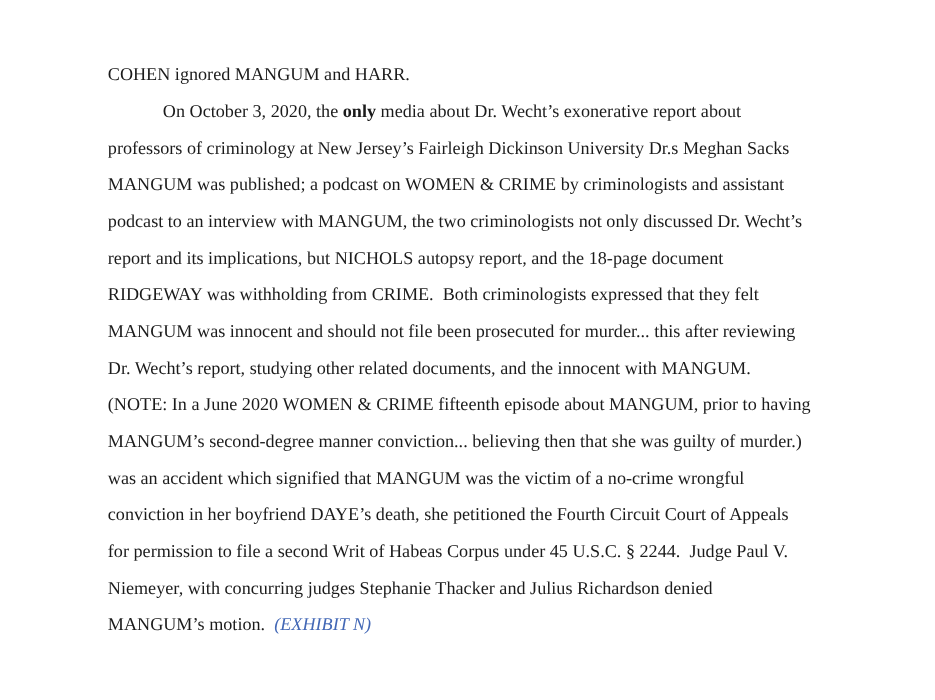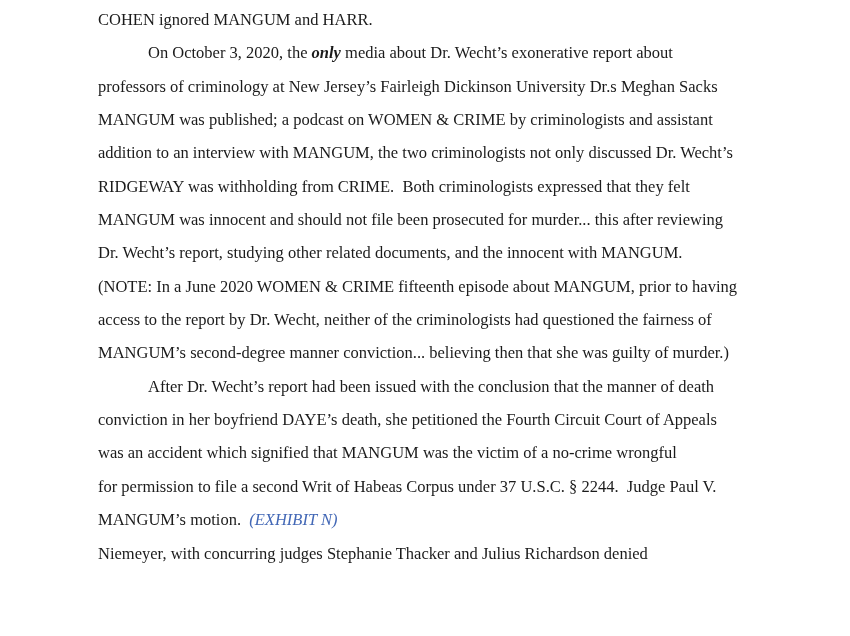--- a/index.html
+++ b/index.html
@@ -15,37 +15,36 @@
     position: absolute;
     left: 98px;
     top: 3px;
     width: 700px;
     color: #1b1b1b;
     font-size: 16.5px;
     line-height: 33.35px;
   }
   .line { white-space: pre; height: 33.35px; }
   .line.indent { padding-left: 50px; }
-  .seg-bold-italic { font-weight: 700; font-style: italic; }
+  .seg-bold-italic { font-weight: 700; }
   .seg-link-italic { font-style: italic; cursor: pointer; }
 </style>
 </head>
 <body>
 
-<div class="doc" id="doc-root" style="color: rgb(27, 27, 27);">
+<div class="doc" id="doc-root" style="color: rgb(27, 27, 27); margin-top: 48px;">
     <div class="line"><span>COHEN ignored MANGUM and HARR.</span></div>
     <div class="line indent"><span>On October 3, 2020, the </span><span class="seg-bold-italic">only</span><span> media about Dr. Wecht’s exonerative report about</span></div>
     <div class="line"><span>professors of criminology at New Jersey’s Fairleigh Dickinson University Dr.s Meghan Sacks</span></div>
     <div class="line"><span>MANGUM was published; a podcast on WOMEN &amp; CRIME by criminologists and assistant</span></div>
-    <div class="line"><span>addition to an interview with MANGUM, the two criminologists not only discussed Dr. Wecht’s</span></div>
+    <div class="line"><span>podcast to an interview with MANGUM, the two criminologists not only discussed Dr. Wecht’s</span></div>
+    <div class="line"><span>report and its implications, but NICHOLS autopsy report, and the 18-page document</span></div>
     <div class="line"><span>RIDGEWAY was withholding from CRIME.  Both criminologists expressed that they felt</span></div>
     <div class="line"><span>MANGUM was innocent and should not file been prosecuted for murder... this after reviewing</span></div>
     <div class="line"><span>Dr. Wecht’s report, studying other related documents, and the innocent with MANGUM.</span></div>
     <div class="line"><span>(NOTE: In a June 2020 WOMEN &amp; CRIME fifteenth episode about MANGUM, prior to having</span></div>
-    <div class="line"><span>access to the report by Dr. Wecht, neither of the criminologists had questioned the fairness of</span></div>
     <div class="line"><span>MANGUM’s second-degree manner conviction... believing then that she was guilty of murder.)</span></div>
-    <div class="line indent"><span>After Dr. Wecht’s report had been issued with the conclusion that the manner of death</span></div>
+    <div class="line"><span>was an accident which signified that MANGUM was the victim of a no-crime wrongful</span></div>
     <div class="line"><span>conviction in her boyfriend DAYE’s death, she petitioned the Fourth Circuit Court of Appeals</span></div>
-    <div class="line"><span>was an accident which signified that MANGUM was the victim of a no-crime wrongful</span></div>
-    <div class="line"><span>for permission to file a second Writ of Habeas Corpus under 37 U.S.C. § 2244.  Judge Paul V.</span></div>
+    <div class="line"><span>for permission to file a second Writ of Habeas Corpus under 45 U.S.C. § 2244.  Judge Paul V.</span></div>
+    <div class="line"><span>Niemeyer, with concurring judges Stephanie Thacker and Julius Richardson denied</span></div>
     <div class="line"><span>MANGUM’s motion.  </span><span class="seg-link-italic" style="color: rgb(67, 104, 182);">(EXHIBIT N)</span></div>
-    <div class="line"><span>Niemeyer, with concurring judges Stephanie Thacker and Julius Richardson denied</span></div>
   </div>
 
 </body></html>

